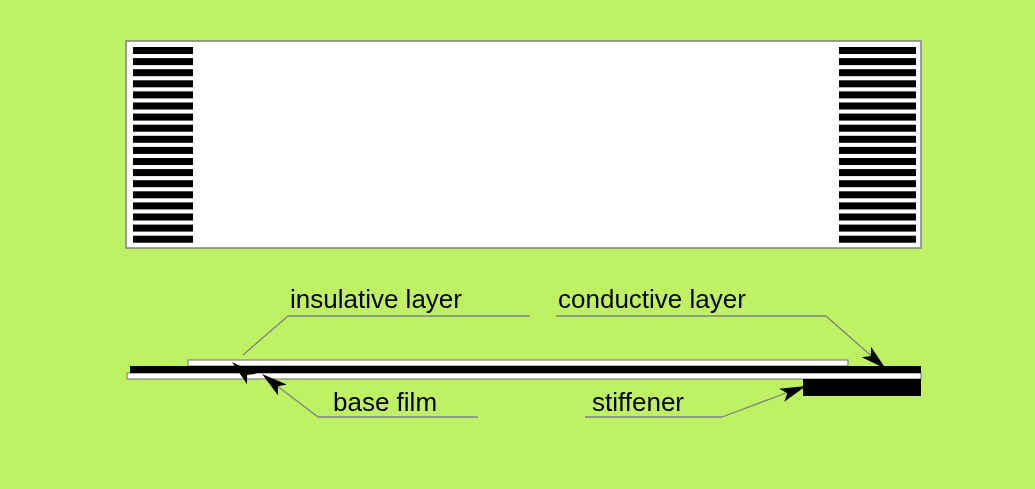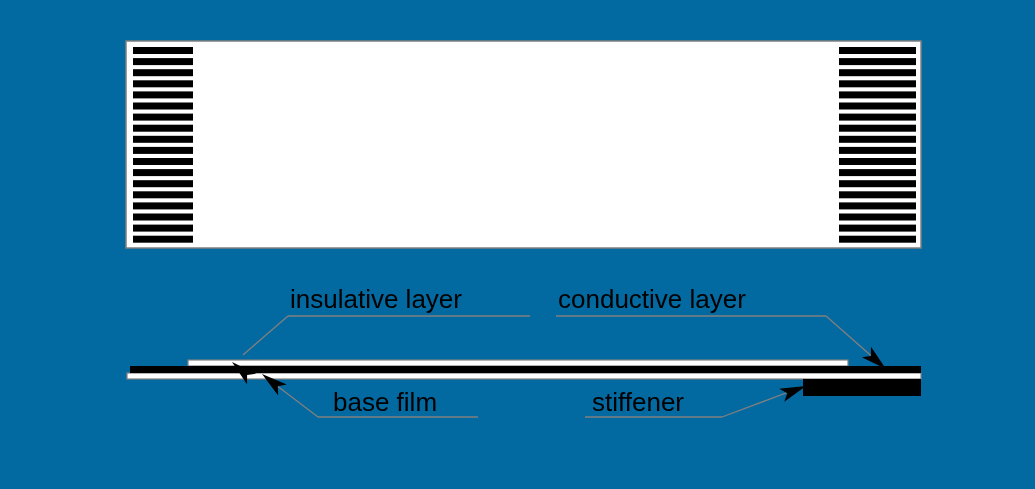--- a/index.html
+++ b/index.html
@@ -7,21 +7,21 @@
     padding: 0;
     background: #ffffff;
   }
   body {
     font-family: "Liberation Sans", sans-serif;
   }
   #canvas {
     position: relative;
     width: 1035px;
     height: 489px;
-    background: #0369a1;
+    background: #bef264;
     overflow: hidden;
   }
   #figure-svg {
     position: absolute;
     left: 0;
     top: 0;
     width: 1035px;
     height: 489px;
   }
   .lbl {

